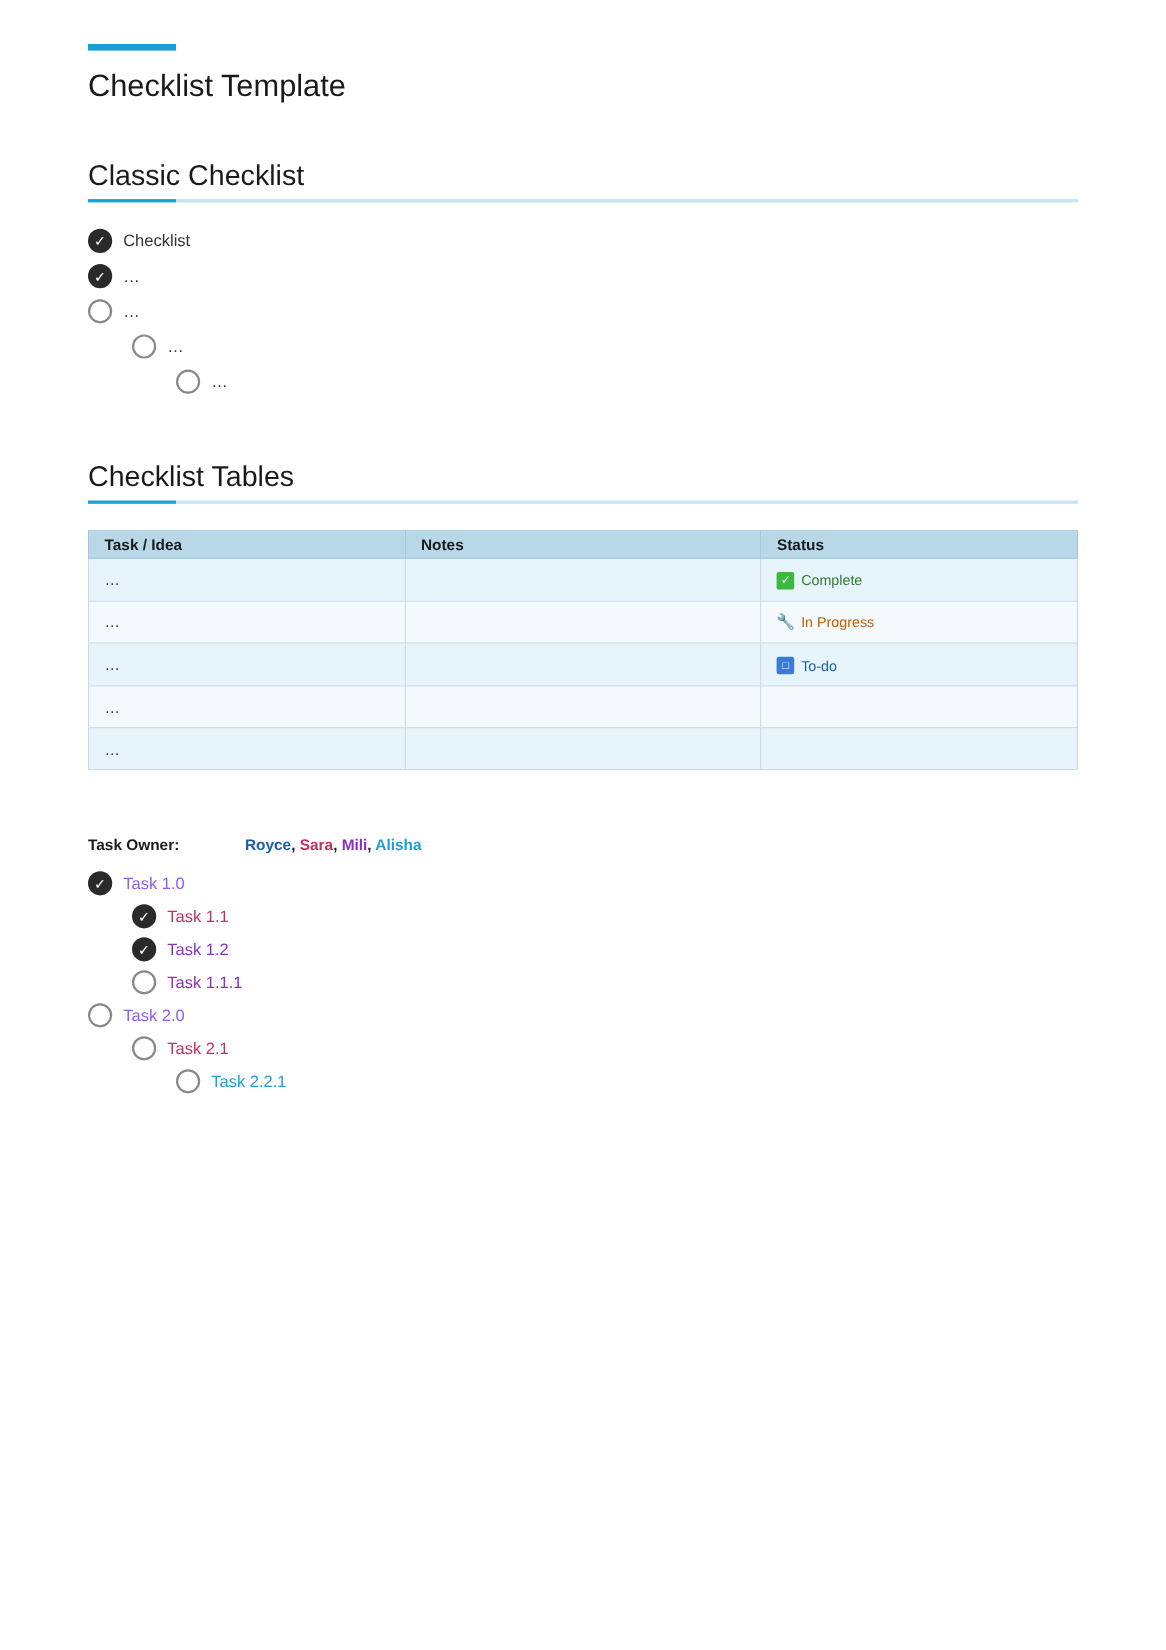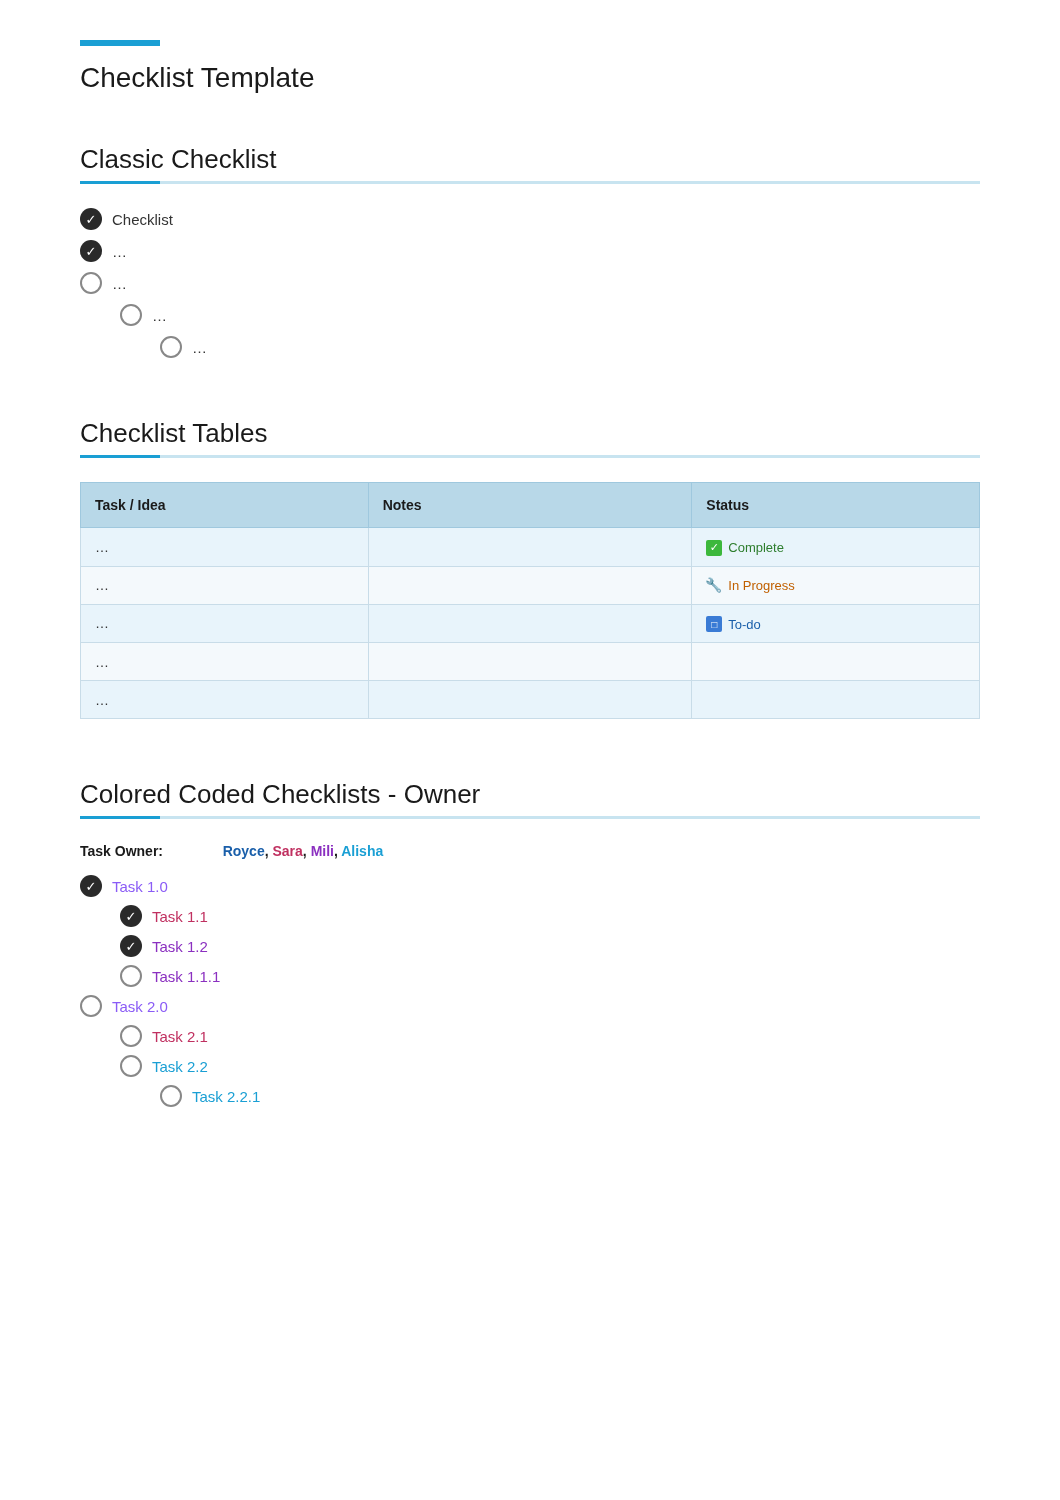--- a/index.html
+++ b/index.html
@@ -98,21 +98,21 @@
     .checklist-table {
       width: 100%;
       border-collapse: collapse;
       margin-top: 8px;
     }
 
     .checklist-table th {
       background: #b8d8e8;
       font-weight: 600;
       font-size: 14px;
-      padding: 14px 14px;
+      padding: 4px 14px;
       text-align: left;
       border: 1px solid #9fc8de;
       color: #1a1a1a;
     }
 
     .checklist-table td {
       padding: 10px 14px;
       border: 1px solid #c8dce8;
       font-size: 14px;
       color: #333;
@@ -315,24 +315,20 @@
       <tr>
         <td>…</td>
         <td></td>
         <td></td>
       </tr>
     </tbody>
   </table>
 </div>
 
 <div class="section">
-  <div class="section-header">
-    <h2 class="section-title">Colored Coded Checklists - Owner</h2>
-    <div class="section-divider"></div>
-  </div>
 
   <div class="task-owner-line">
     <span class="owner-label">Task Owner:</span>
     <span>&nbsp;</span>
     <span class="owner-royce">Royce</span>,
     <span class="owner-sara"> Sara</span>,
     <span class="owner-mili"> Mili</span>,
     <span class="owner-alisha"> Alisha</span>
   </div>
 
@@ -361,24 +357,20 @@
     <li class="colored-item">
       <div class="check-empty item-icon"></div>
       <span class="task-royce">Task 2.0</span>
     </li>
 
     <li class="colored-item indent-1">
       <div class="check-empty item-icon"></div>
       <span class="task-sara">Task 2.1</span>
     </li>
 
-    <li class="colored-item indent-1">
-      <div class="check-empty item-icon"></div>
-      <span class="task-alisha">Task 2.2</span>
-    </li>
 
     <li class="colored-item indent-2">
       <div class="check-empty item-icon"></div>
       <span class="task-alisha">Task 2.2.1</span>
     </li>
 
   </ul>
 </div>
 
 </body></html>

